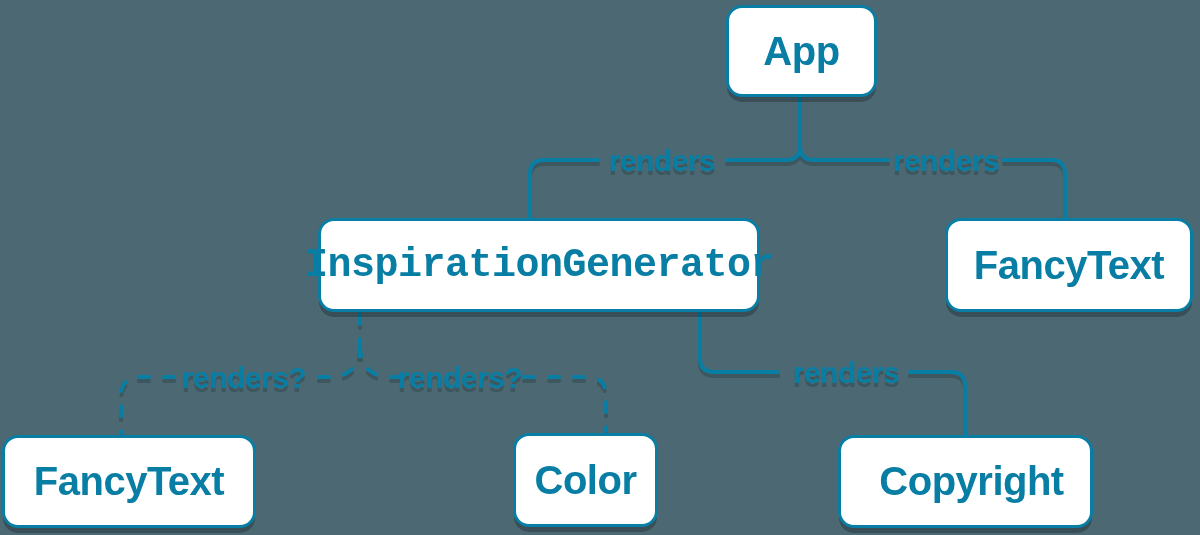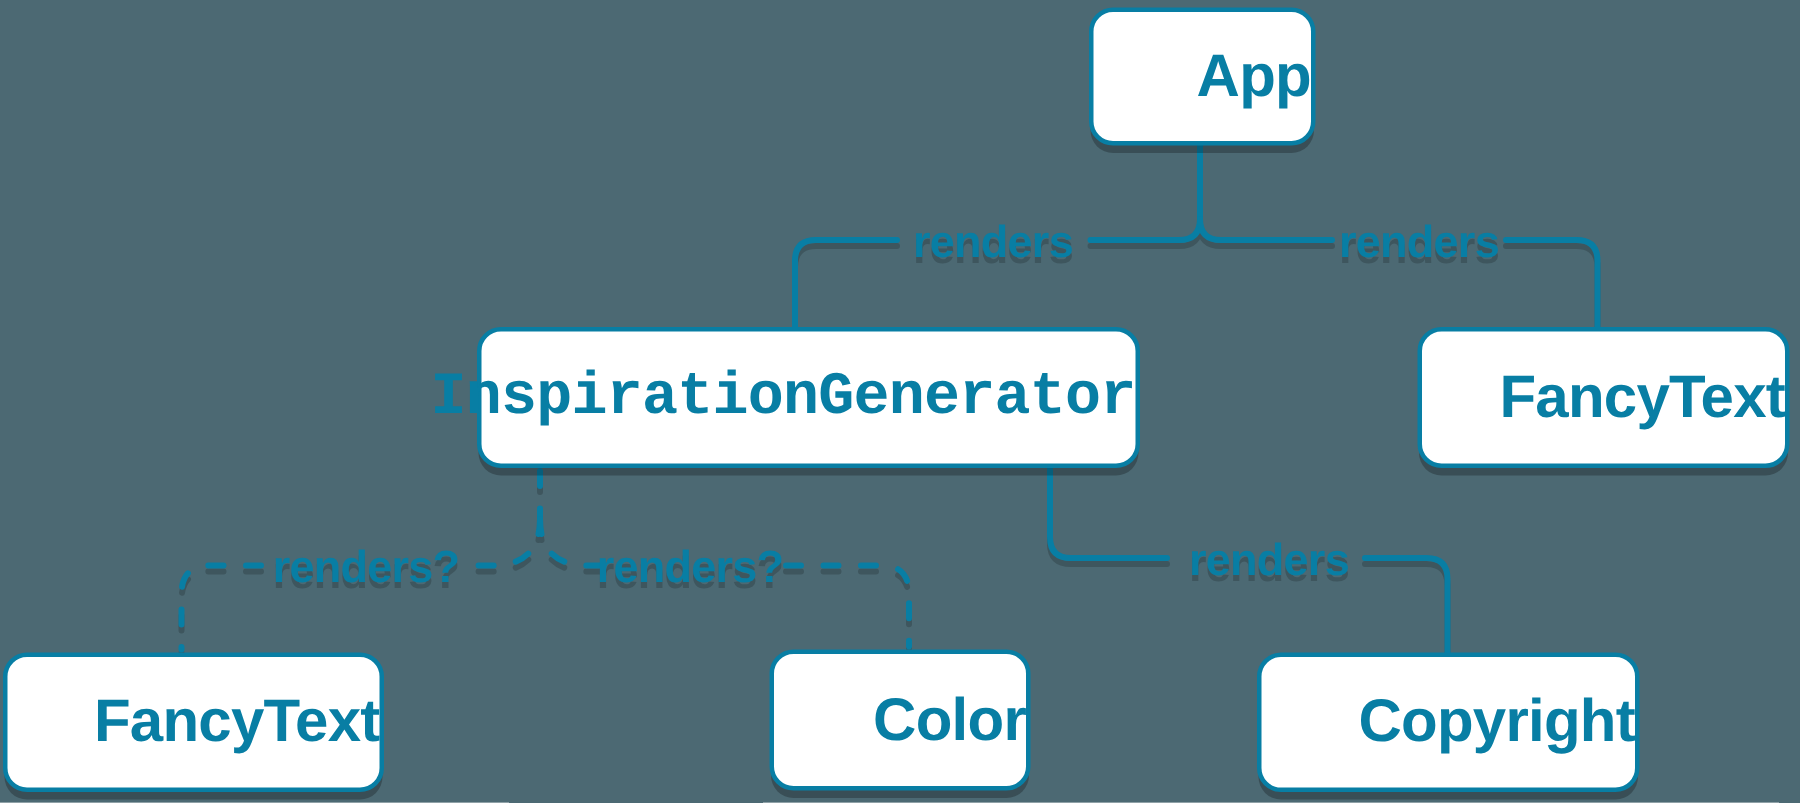--- a/index.html
+++ b/index.html
@@ -43,34 +43,34 @@
   }
   .node {
     position: absolute;
     box-sizing: border-box;
     background: #ffffff;
     border: 3px solid #087EA4;
     border-radius: 16px;
     box-shadow: 0 6px 0 -1px rgba(0,0,0,0.25);
     display: flex;
     align-items: center;
-    justify-content: flex-end;
+    justify-content: center;
   }
   .node-label {
     color: #087EA4;
     font-size: 40px;
     font-weight: 600;
     letter-spacing: -0.5px;
     white-space: nowrap;
   }
   .node-app                  { left: 726px; top: 5px;   width: 151px; height: 92px; }
   .node-inspiration          { left: 318px; top: 218px; width: 442px; height: 94px; font-family: Liberation Mono, monospace; }
   .node-fancytext-top        { left: 945px; top: 218px; width: 248px; height: 94px; }
   .node-fancytext-bottom     { left: 2px;   top: 435px; width: 254px; height: 93px; }
-  .node-color                { left: 513px; top: 433px; width: 174px; height: 94px; }
+  .node-color                { left: 513px; top: 433px; width: 145px; height: 94px; }
   .node-copyright            { left: 838px; top: 435px; width: 255px; height: 93px; padding-left: 12px; }
 </style>
 </head>
 <body>
 
 <div class="stage">
 
   <svg class="edges-svg" width="1200" height="535" viewBox="0 0 1200 535">
 
     <path class="edge-line" d="M800 97 L800 146"></path>

